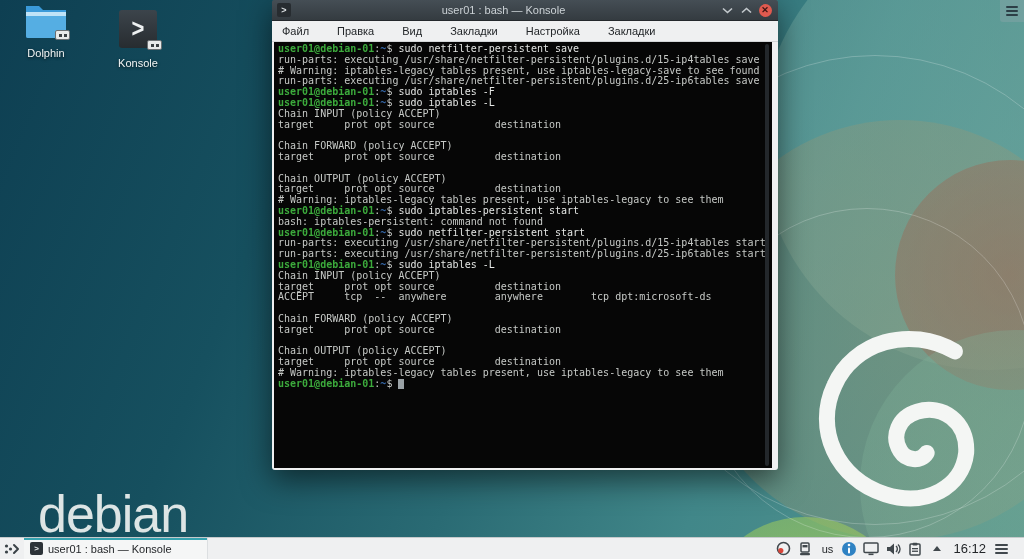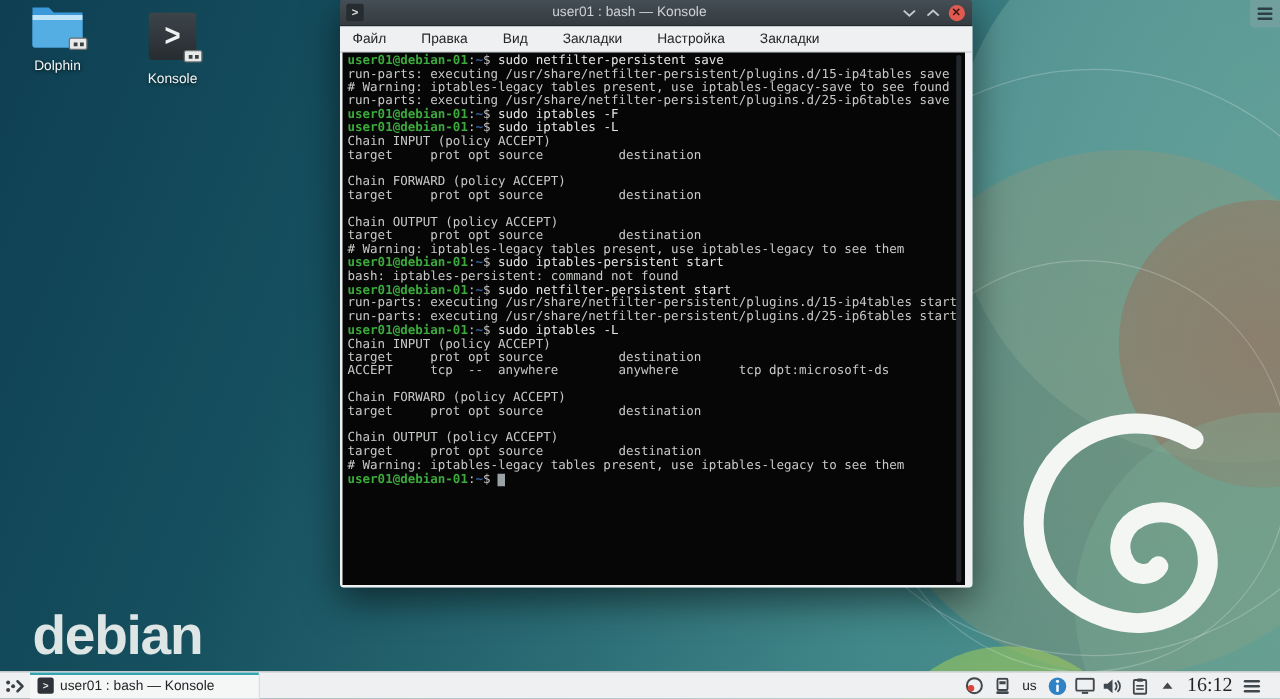--- a/index.html
+++ b/index.html
@@ -14,21 +14,21 @@
   #blob-khaki  { left:690px; top:120px; width:420px; height:420px; background:radial-gradient(circle,rgba(155,155,118,.42),rgba(150,150,115,.30)); }
   #blob-red    { left:895px; top:160px; width:230px; height:230px; background:radial-gradient(circle,rgba(165,92,72,.45),rgba(165,92,72,.30)); }
   #blob-sage   { left:860px; top:330px; width:310px; height:310px; background:radial-gradient(circle,rgba(125,175,150,.45),rgba(125,175,150,.30)); }
   #blob-lime   { left:700px; top:517px; width:210px; height:210px; background:radial-gradient(circle,rgba(160,205,90,.75),rgba(160,205,90,.45)); }
   .ring { position:absolute; border-radius:50%; border:1px solid rgba(255,255,255,.22); }
   #ring-1 { left:640px; top:55px;  width:470px; height:470px; }
   #ring-2 { left:702px; top:208px; width:330px; height:330px; }
 
   
   #swirl { position:absolute; left:812px; top:322px; width:188px; height:198px; }
-  #wordmark { position:absolute; left:26px; top:484px; font-size:44px; font-weight:bold;
+  #wordmark { position:absolute; left:38px; top:484px; font-size:52px; font-weight:normal;
     letter-spacing:-1px; color:#dde5e5; }
 
   
   #toolbox { position:absolute; right:0; top:0; width:24px; height:22px;
     background:rgba(150,170,175,.35); border-bottom-left-radius:3px;
     display:flex; align-items:center; justify-content:center; }
   #toolbox .hamburger { width:12px; }
   .hamburger span { display:block; height:2px; margin:2px 0; background:#2c3e46; border-radius:1px; }
 
   
@@ -80,21 +80,21 @@
   #launcher { width:24px; height:22px; display:flex; align-items:center; justify-content:center; }
   #task-btn { position:relative; width:184px; height:22px; background:#f5f6f6;
     border-right:1px solid #dcdfe1; display:flex; align-items:center; gap:5px; padding:0 6px; }
   #task-btn::before { content:""; position:absolute; left:0; top:0; width:100%; height:2px; background:#36a3b0; }
   #task-btn .mini-konsole { width:13px; height:13px; background:#2d3338; border-radius:2px;
     color:#e8ebec; font-size:8px; font-weight:bold; display:flex; align-items:center; justify-content:center; flex:0 0 auto; }
   #task-label { font-size:11px; color:#232629; white-space:nowrap; overflow:hidden; }
   #tray { margin-left:auto; display:flex; align-items:center; gap:6px; padding-right:16px; height:34px; }
   .tray-ic { width:16px; height:16px; display:flex; align-items:center; justify-content:center; }
   #kbd-layout { font-size:11px; color:#232629; }
-  #clock { font-size:16px; color:#232629; padding:0 2px;font-family:Liberation Serif, serif; }
+  #clock { font-size:13px; color:#232629; padding:0 2px; }
   #panel-menu { width:14px; }
   #panel-menu span { background:#41484d; }
   .caret-up { width:0; height:0; border-left:4px solid transparent; border-right:4px solid transparent;
     border-bottom:5px solid #41484d; }
 </style>
 </head>
 <body>
 
 <div id="desktop">
 

